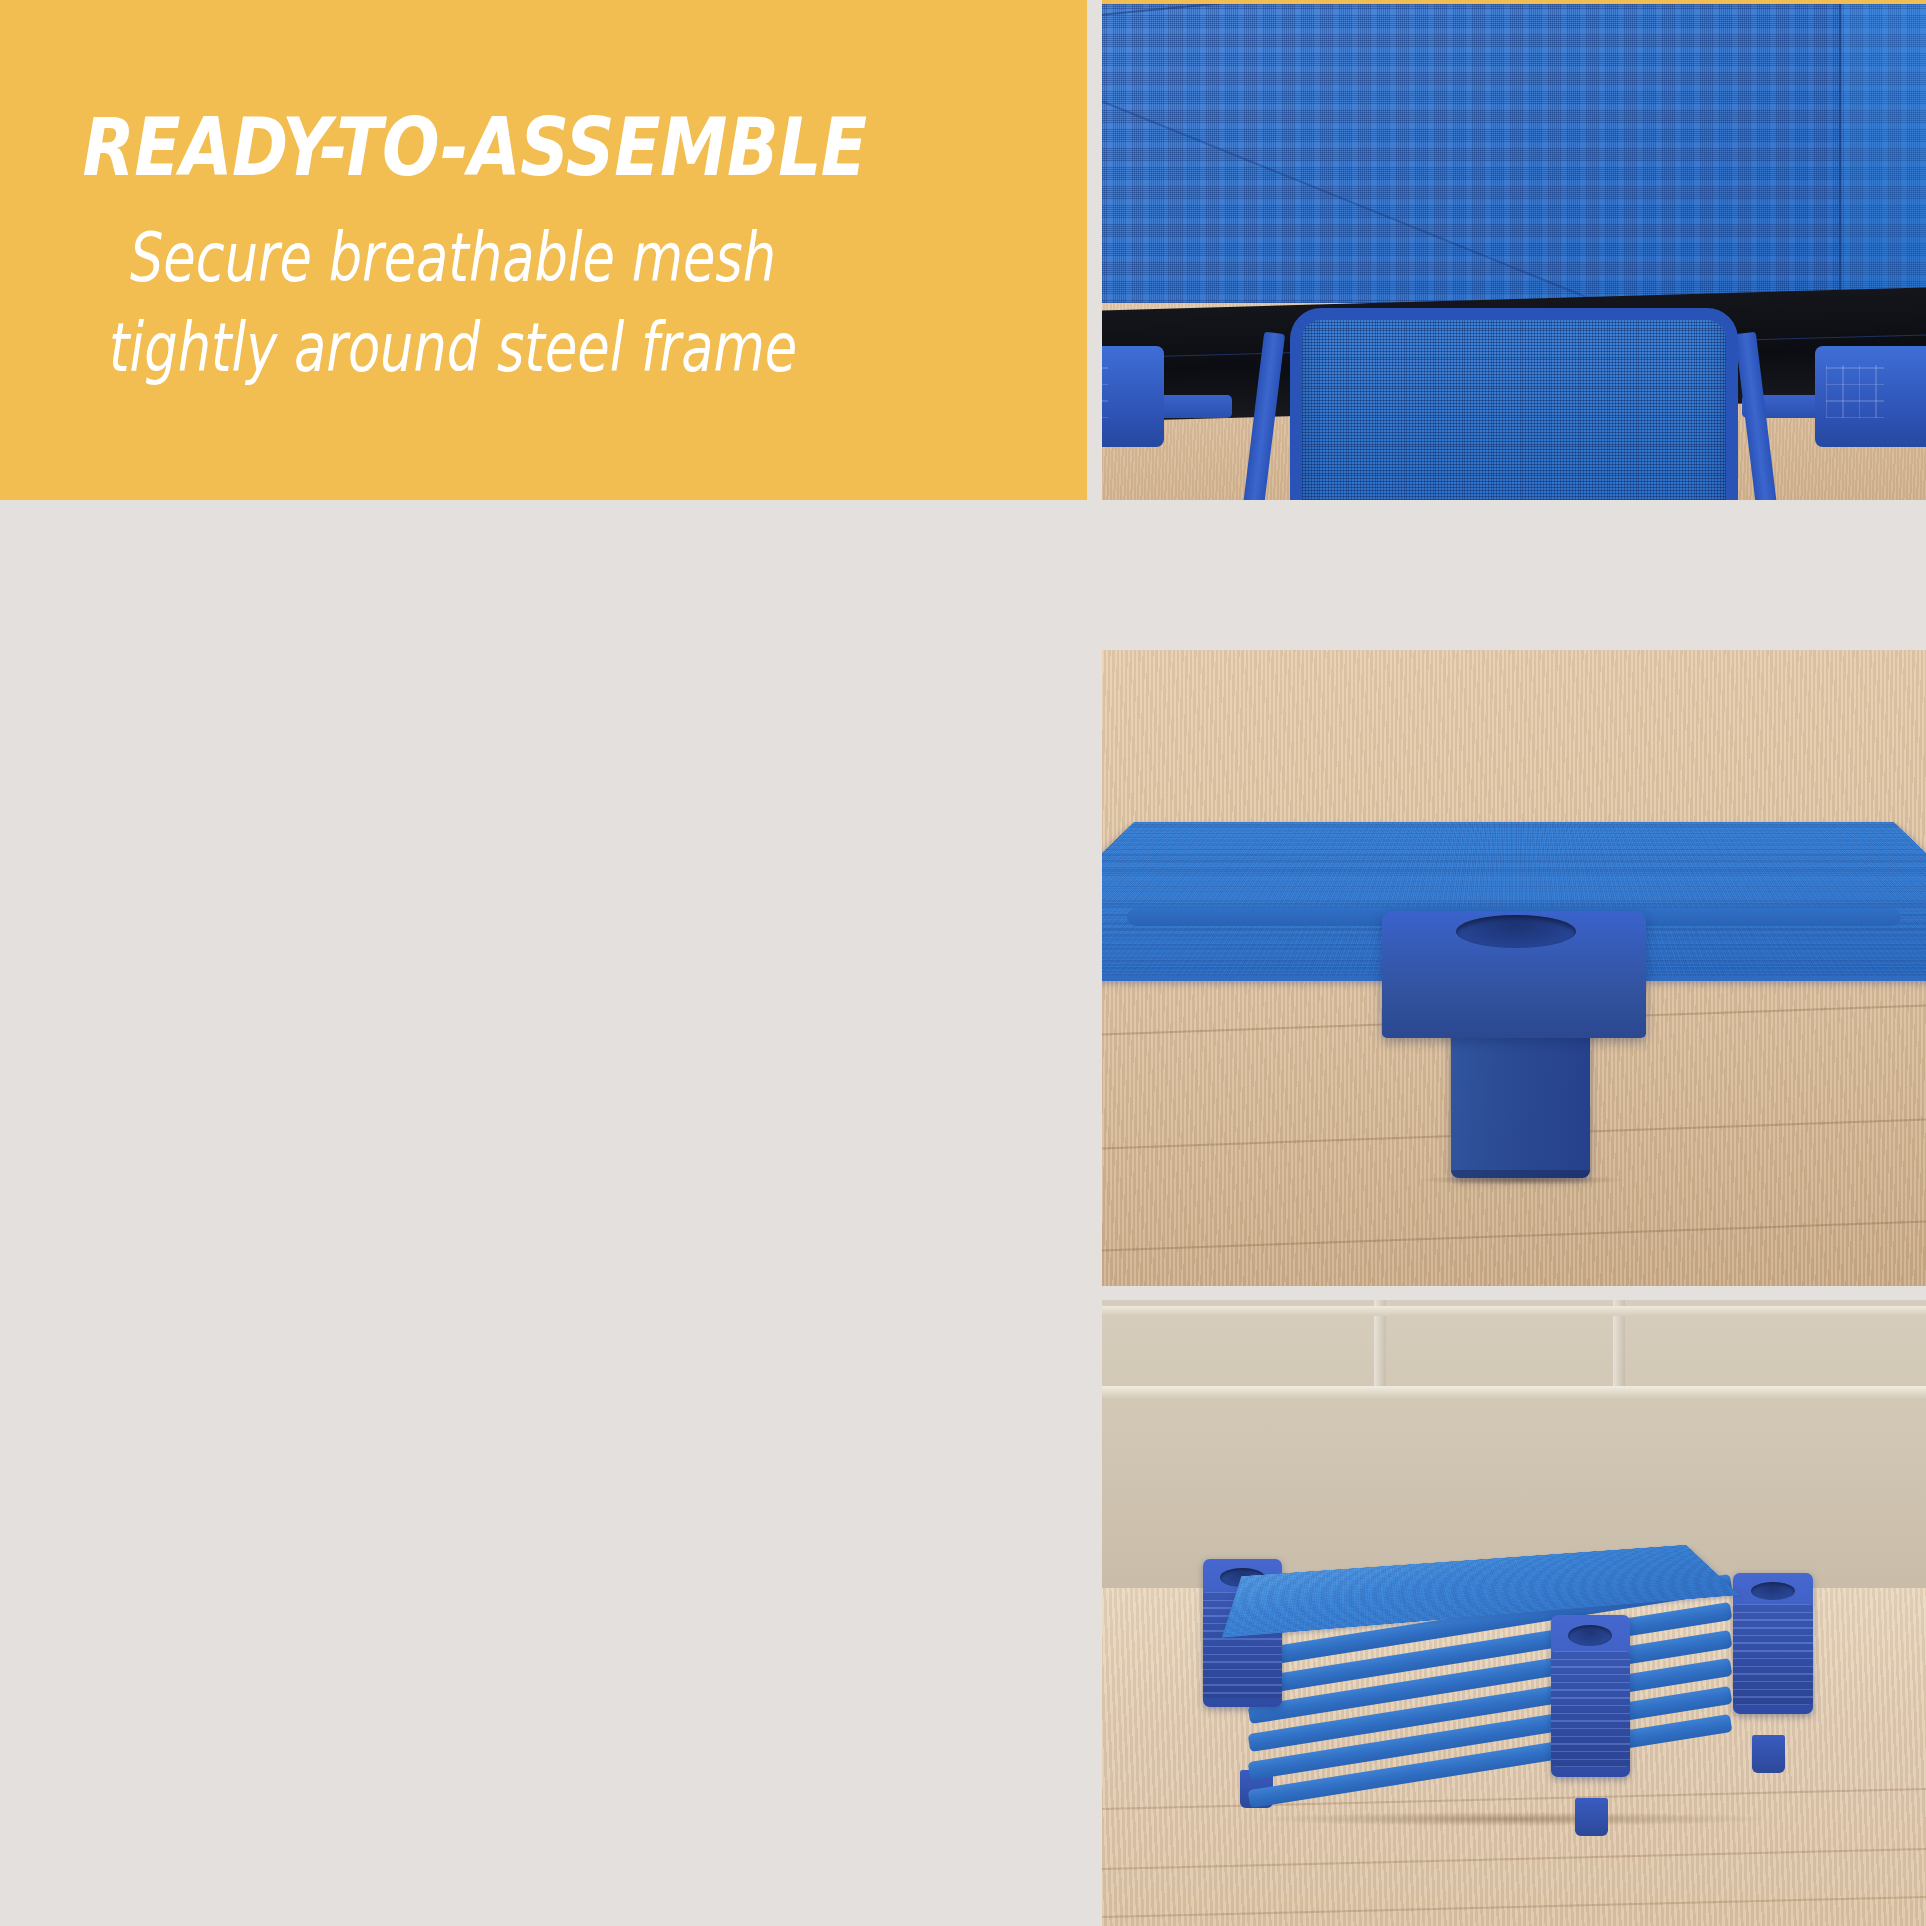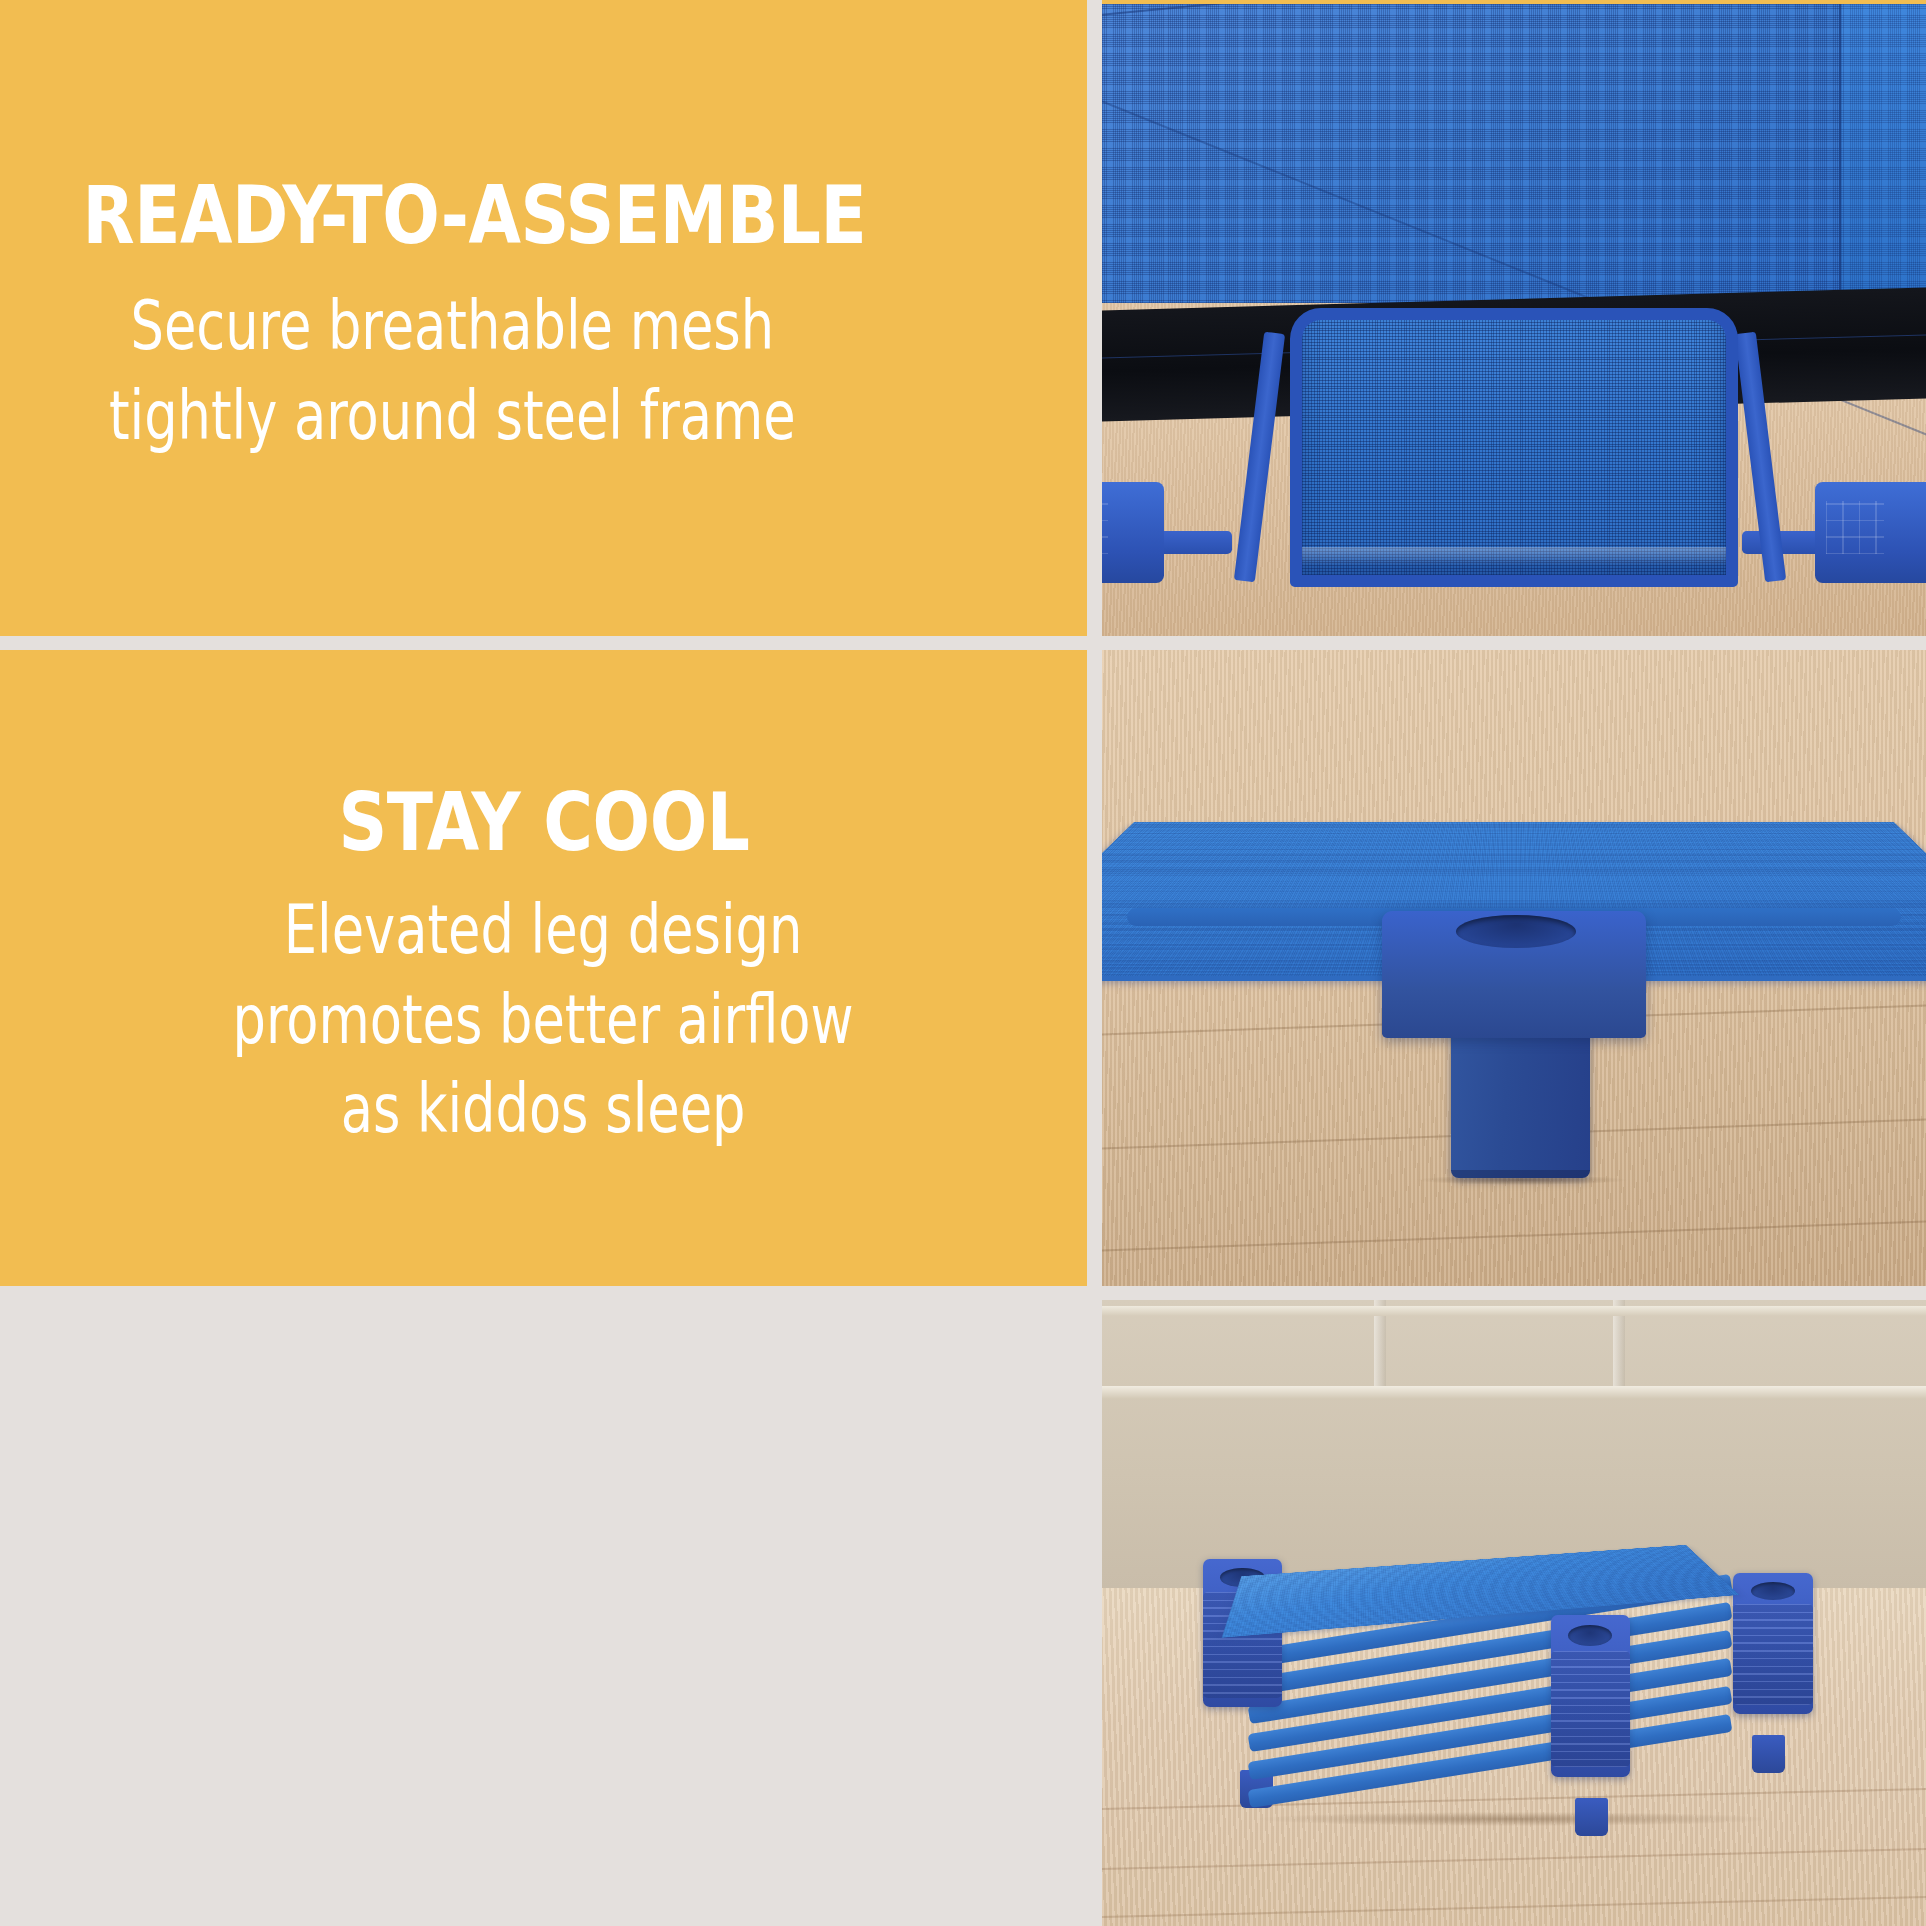--- a/index.html
+++ b/index.html
@@ -29,21 +29,21 @@
     align-items:center;
     justify-content:center;
     padding:0 43px;
   }
   .photo-cell {
     left:1102px;
     width:824px;
     background:#cfa98a;
   }
 
-  .row1 { top:0;    height:636px; }
+  .row1 { top:0;    height:500px;font-style:italic; }
   .row2 { top:650px; height:636px; }
   .row3 { top:1300px; height:626px; }
 
   
   .headline {
     color:#ffffff;
     font-family:"Liberation Sans Narrow","DejaVu Sans Condensed","Liberation Sans", sans-serif;
     font-weight:bold;
     font-size:81px;
     letter-spacing:-0.5px;
@@ -350,28 +350,20 @@
       <div class="p1-footR"></div>
       <div class="p1-strapL"></div>
       <div class="p1-strapR"></div>
       <div class="p1-panel">
         <div class="p1-panel-gloss"></div>
       </div>
       <div class="p1-topstrip"></div>
     </div>
   </div>
 
-  <div class="cell text-cell row2">
-    <div class="headline">STAY COOL</div>
-    <div class="subcopy gap-h2">
-      <span class="line">Elevated leg design</span>
-      <span class="line">promotes better airflow</span>
-      <span class="line">as kiddos sleep</span>
-    </div>
-  </div>
 
   <div class="cell photo-cell row2">
     <div class="p2">
       <div class="p2-floor"></div>
       <div class="p2-plank1"></div>
       <div class="p2-plank2"></div>
       <div class="p2-plank3"></div>
       <div class="p2-cot"></div>
       <div class="p2-edge"></div>
       <div class="p2-shadow"></div>

